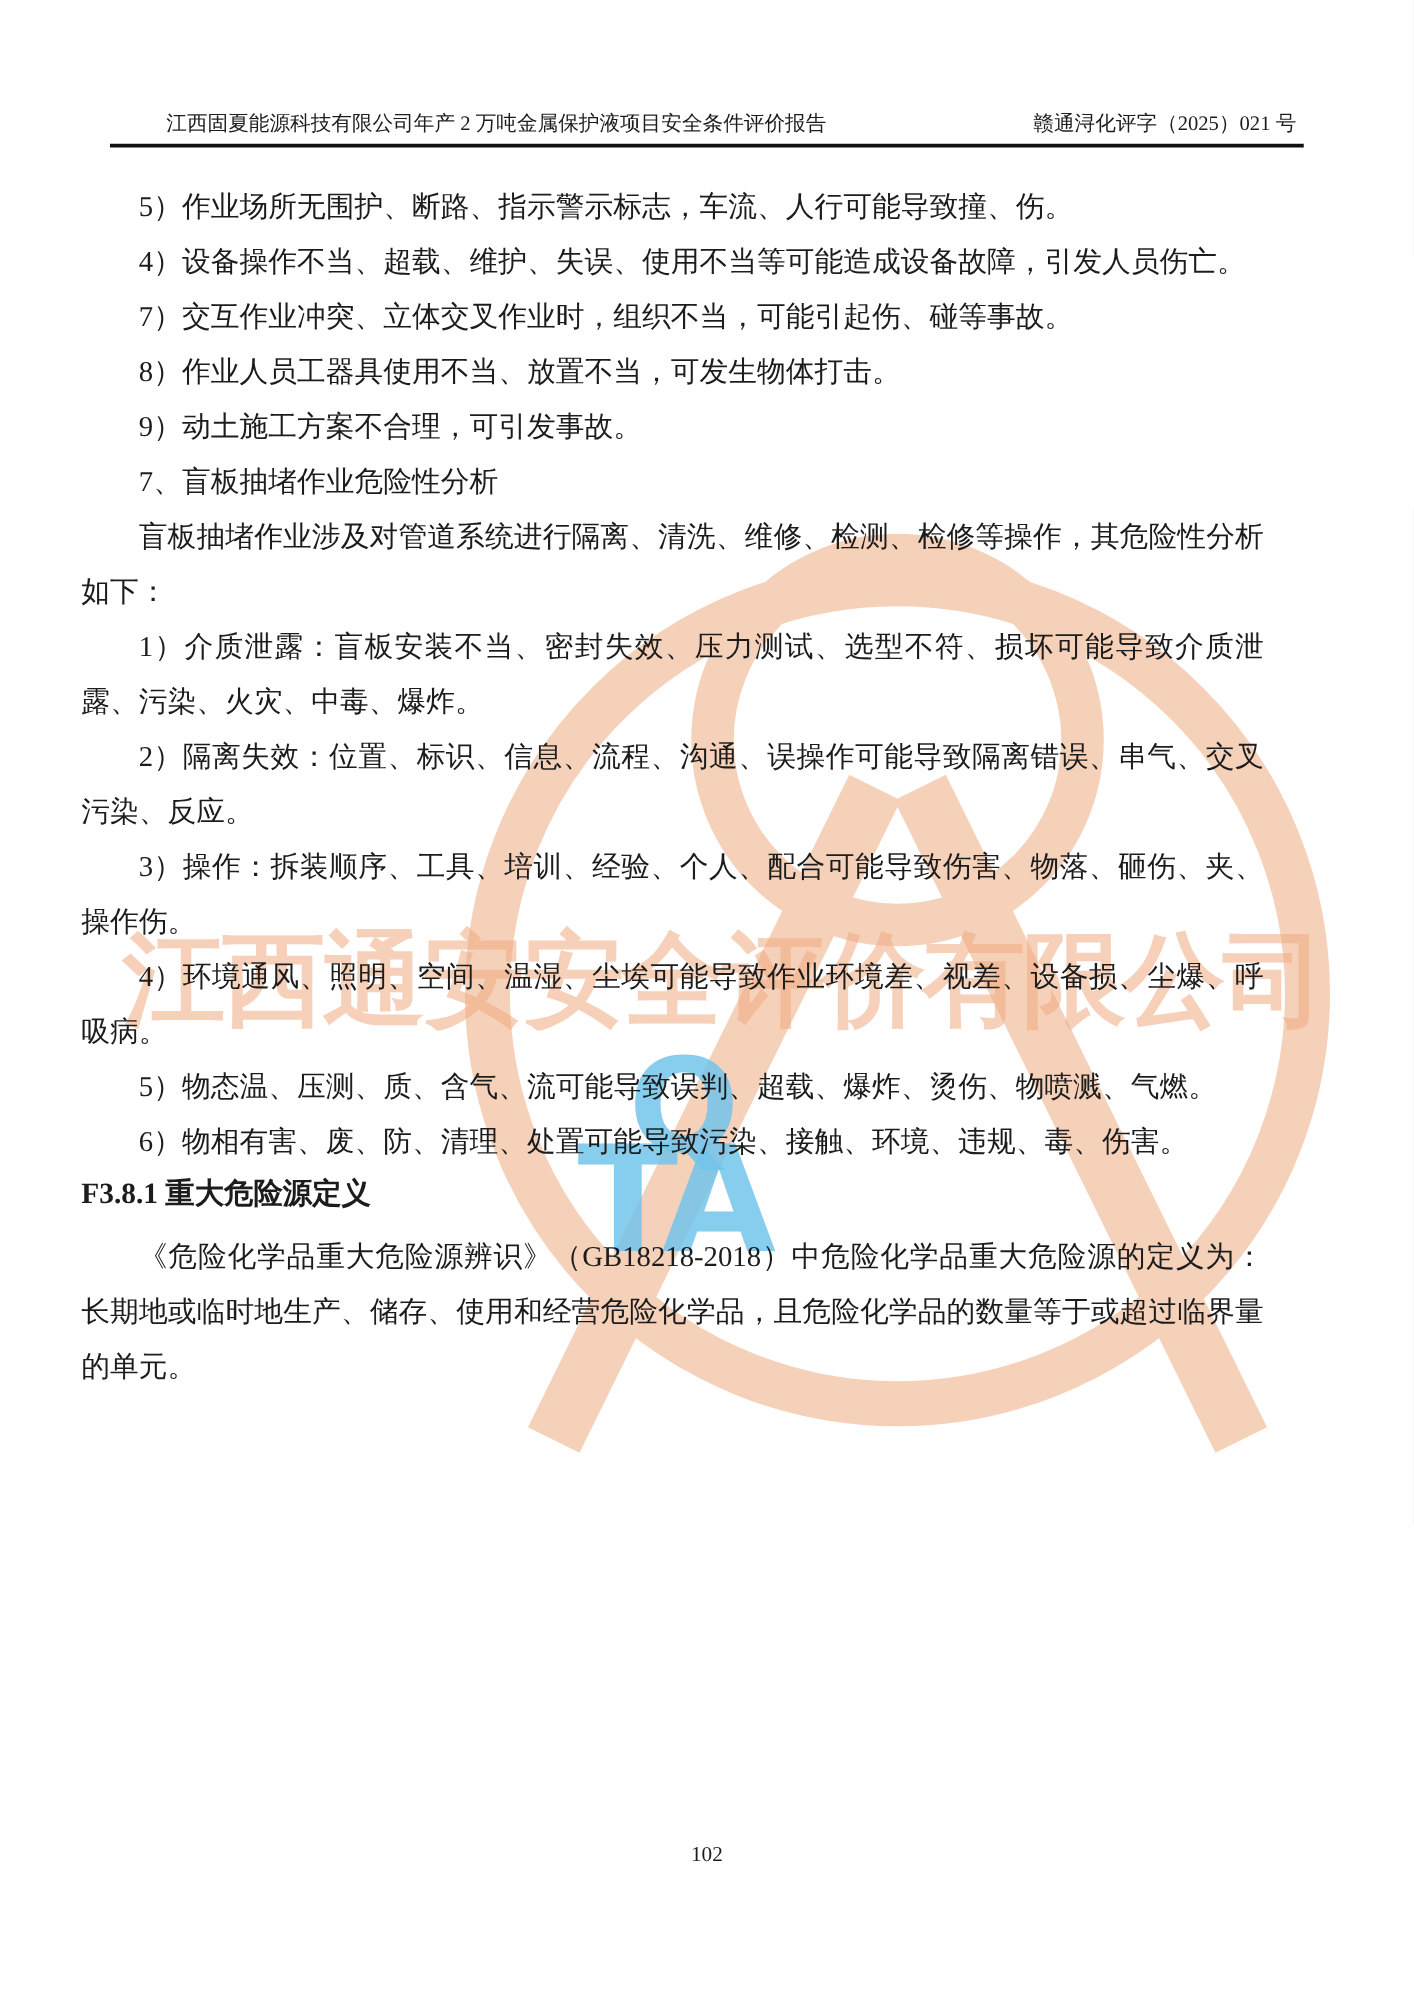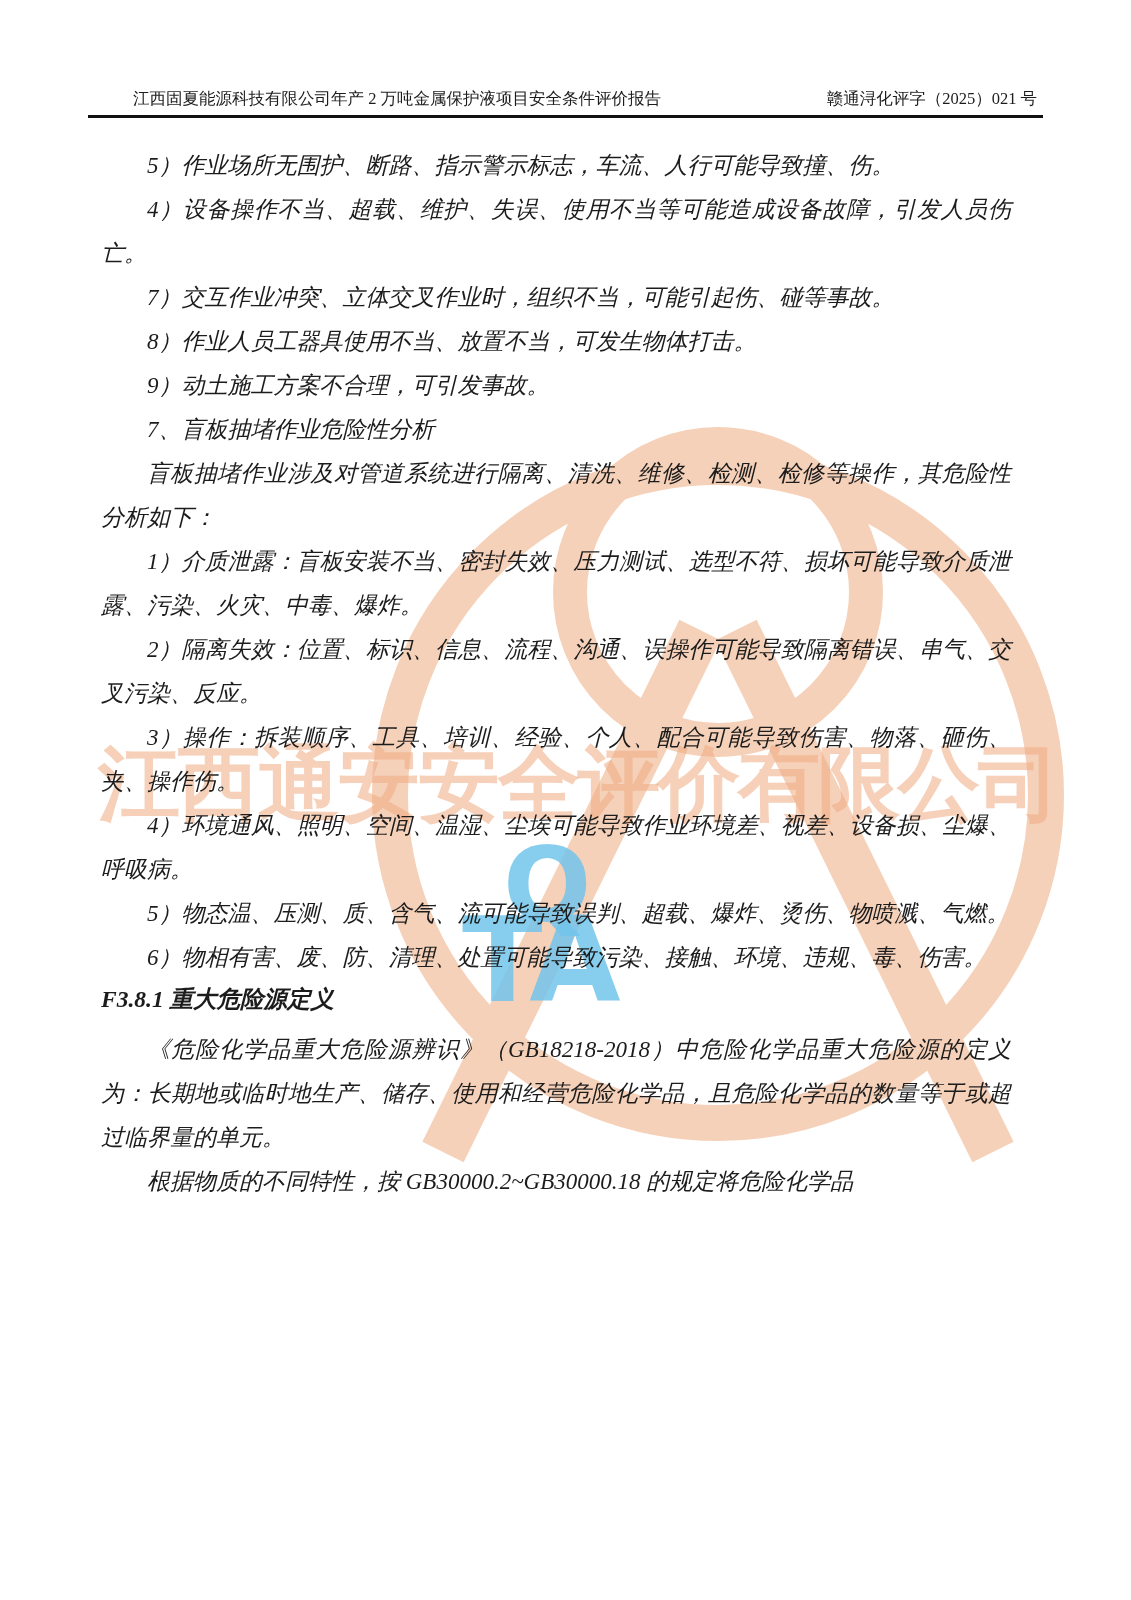--- a/index.html
+++ b/index.html
@@ -38,24 +38,23 @@
     position:relative;z-index:1;
     margin:88px 88px 0 88px;
     padding:0 6px 5px 45px;
     display:flex;justify-content:space-between;align-items:center;
     font-size:16.5px;
     border-bottom:3px solid #111;
   }
   
   .content{
     position:relative;z-index:1;
-    margin:26px 120px 0 101px;
+    margin:26px 120px 0 65px;
     font-size:23px;line-height:44px;
     text-align:justify;
-    font-style:italic;
   }
   .content p{margin:0;text-indent:2em;}
   .content h2{
     margin:22px 0 12px 0;
     font-size:27px;line-height:40px;font-weight:bold;text-indent:0;
   }
   .content h3{
     margin:0 0 10px 0;
     font-size:23.5px;line-height:38px;font-weight:bold;text-indent:0;
   }
@@ -102,17 +101,17 @@
     <p>1）介质泄露：盲板安装不当、密封失效、压力测试、选型不符、损坏可能导致介质泄露、污染、火灾、中毒、爆炸。</p>
     <p>2）隔离失效：位置、标识、信息、流程、沟通、误操作可能导致隔离错误、串气、交叉污染、反应。</p>
     <p>3）操作：拆装顺序、工具、培训、经验、个人、配合可能导致伤害、物落、砸伤、夹、操作伤。</p>
     <p>4）环境通风、照明、空间、温湿、尘埃可能导致作业环境差、视差、设备损、尘爆、呼吸病。</p>
     <p>5）物态温、压测、质、含气、流可能导致误判、超载、爆炸、烫伤、物喷溅、气燃。</p>
     <p>6）物相有害、废、防、清理、处置可能导致污染、接触、环境、违规、毒、伤害。</p>
 
     <h3>F3.8.1 重大危险源定义</h3>
 
     <p>《危险化学品重大危险源辨识》（GB18218-2018）中危险化学品重大危险源的定义为：长期地或临时地生产、储存、使用和经营危险化学品，且危险化学品的数量等于或超过临界量的单元。</p>
-    <p>根据物质的不同特性，按 GB30000.2~GB30000.18 的规定将危险化学品</p>
   </div>
 
+  <div class="footer">102</div>
 
 </div>
 
 </body></html>

